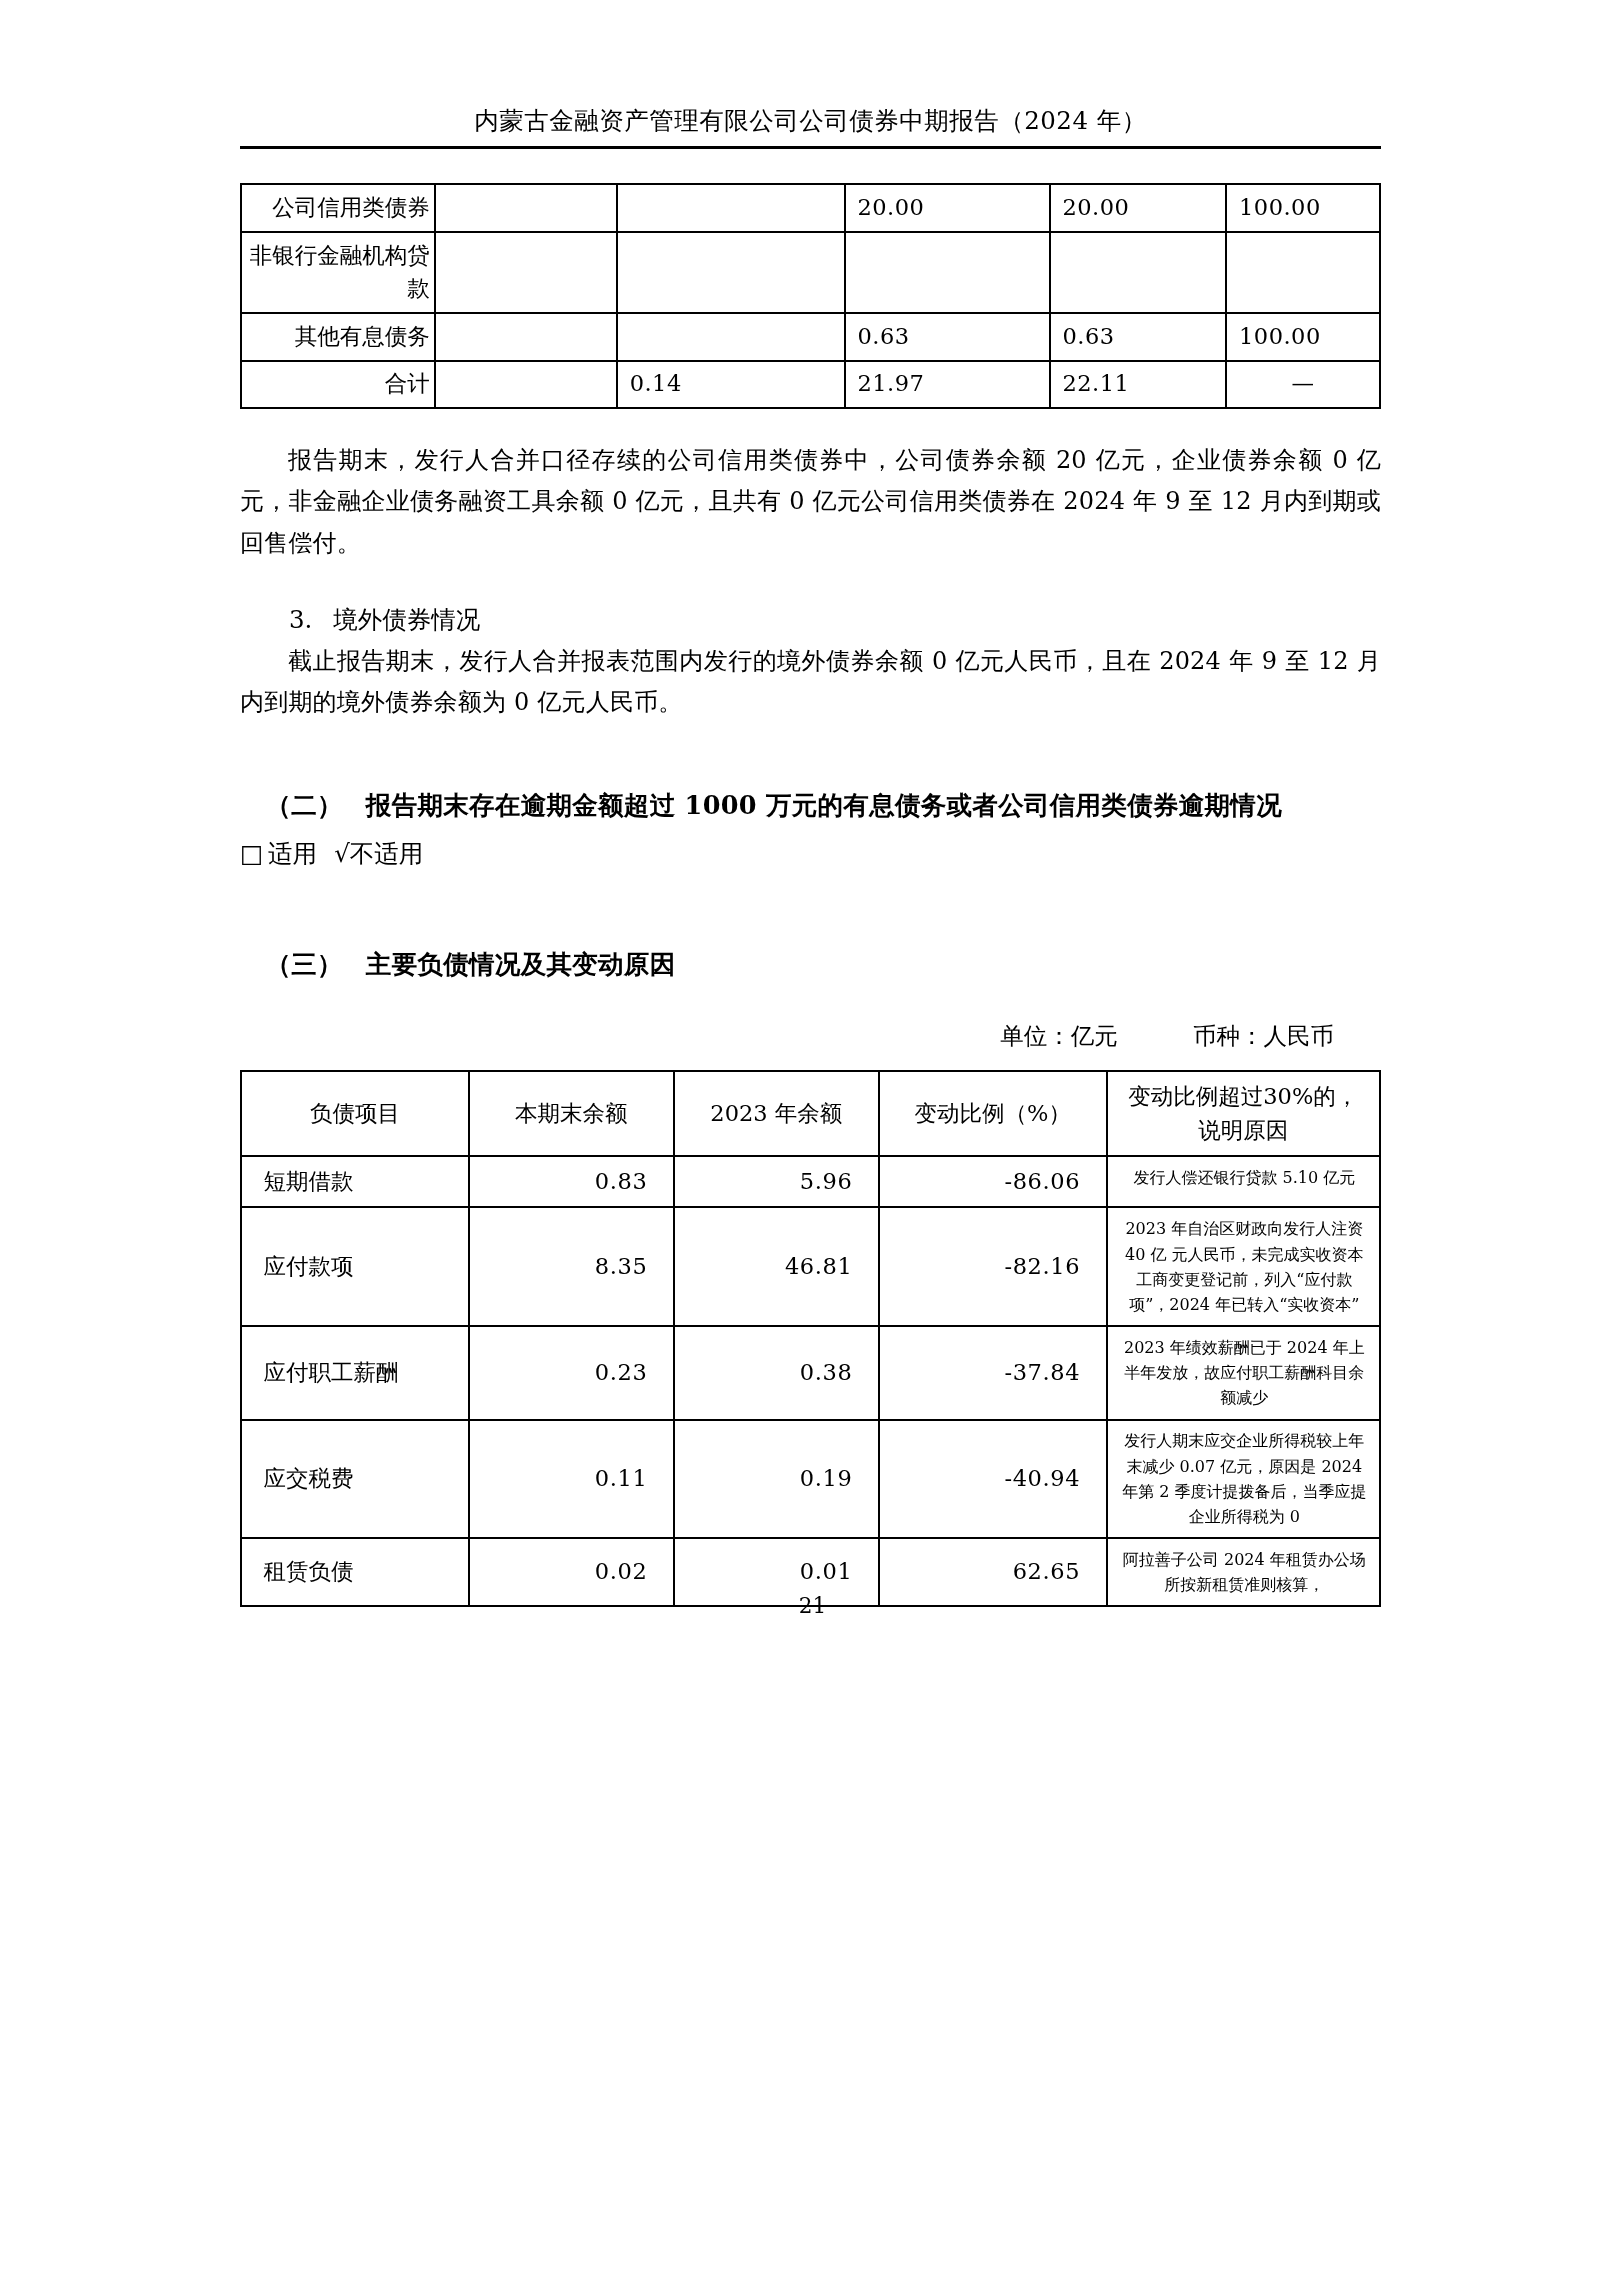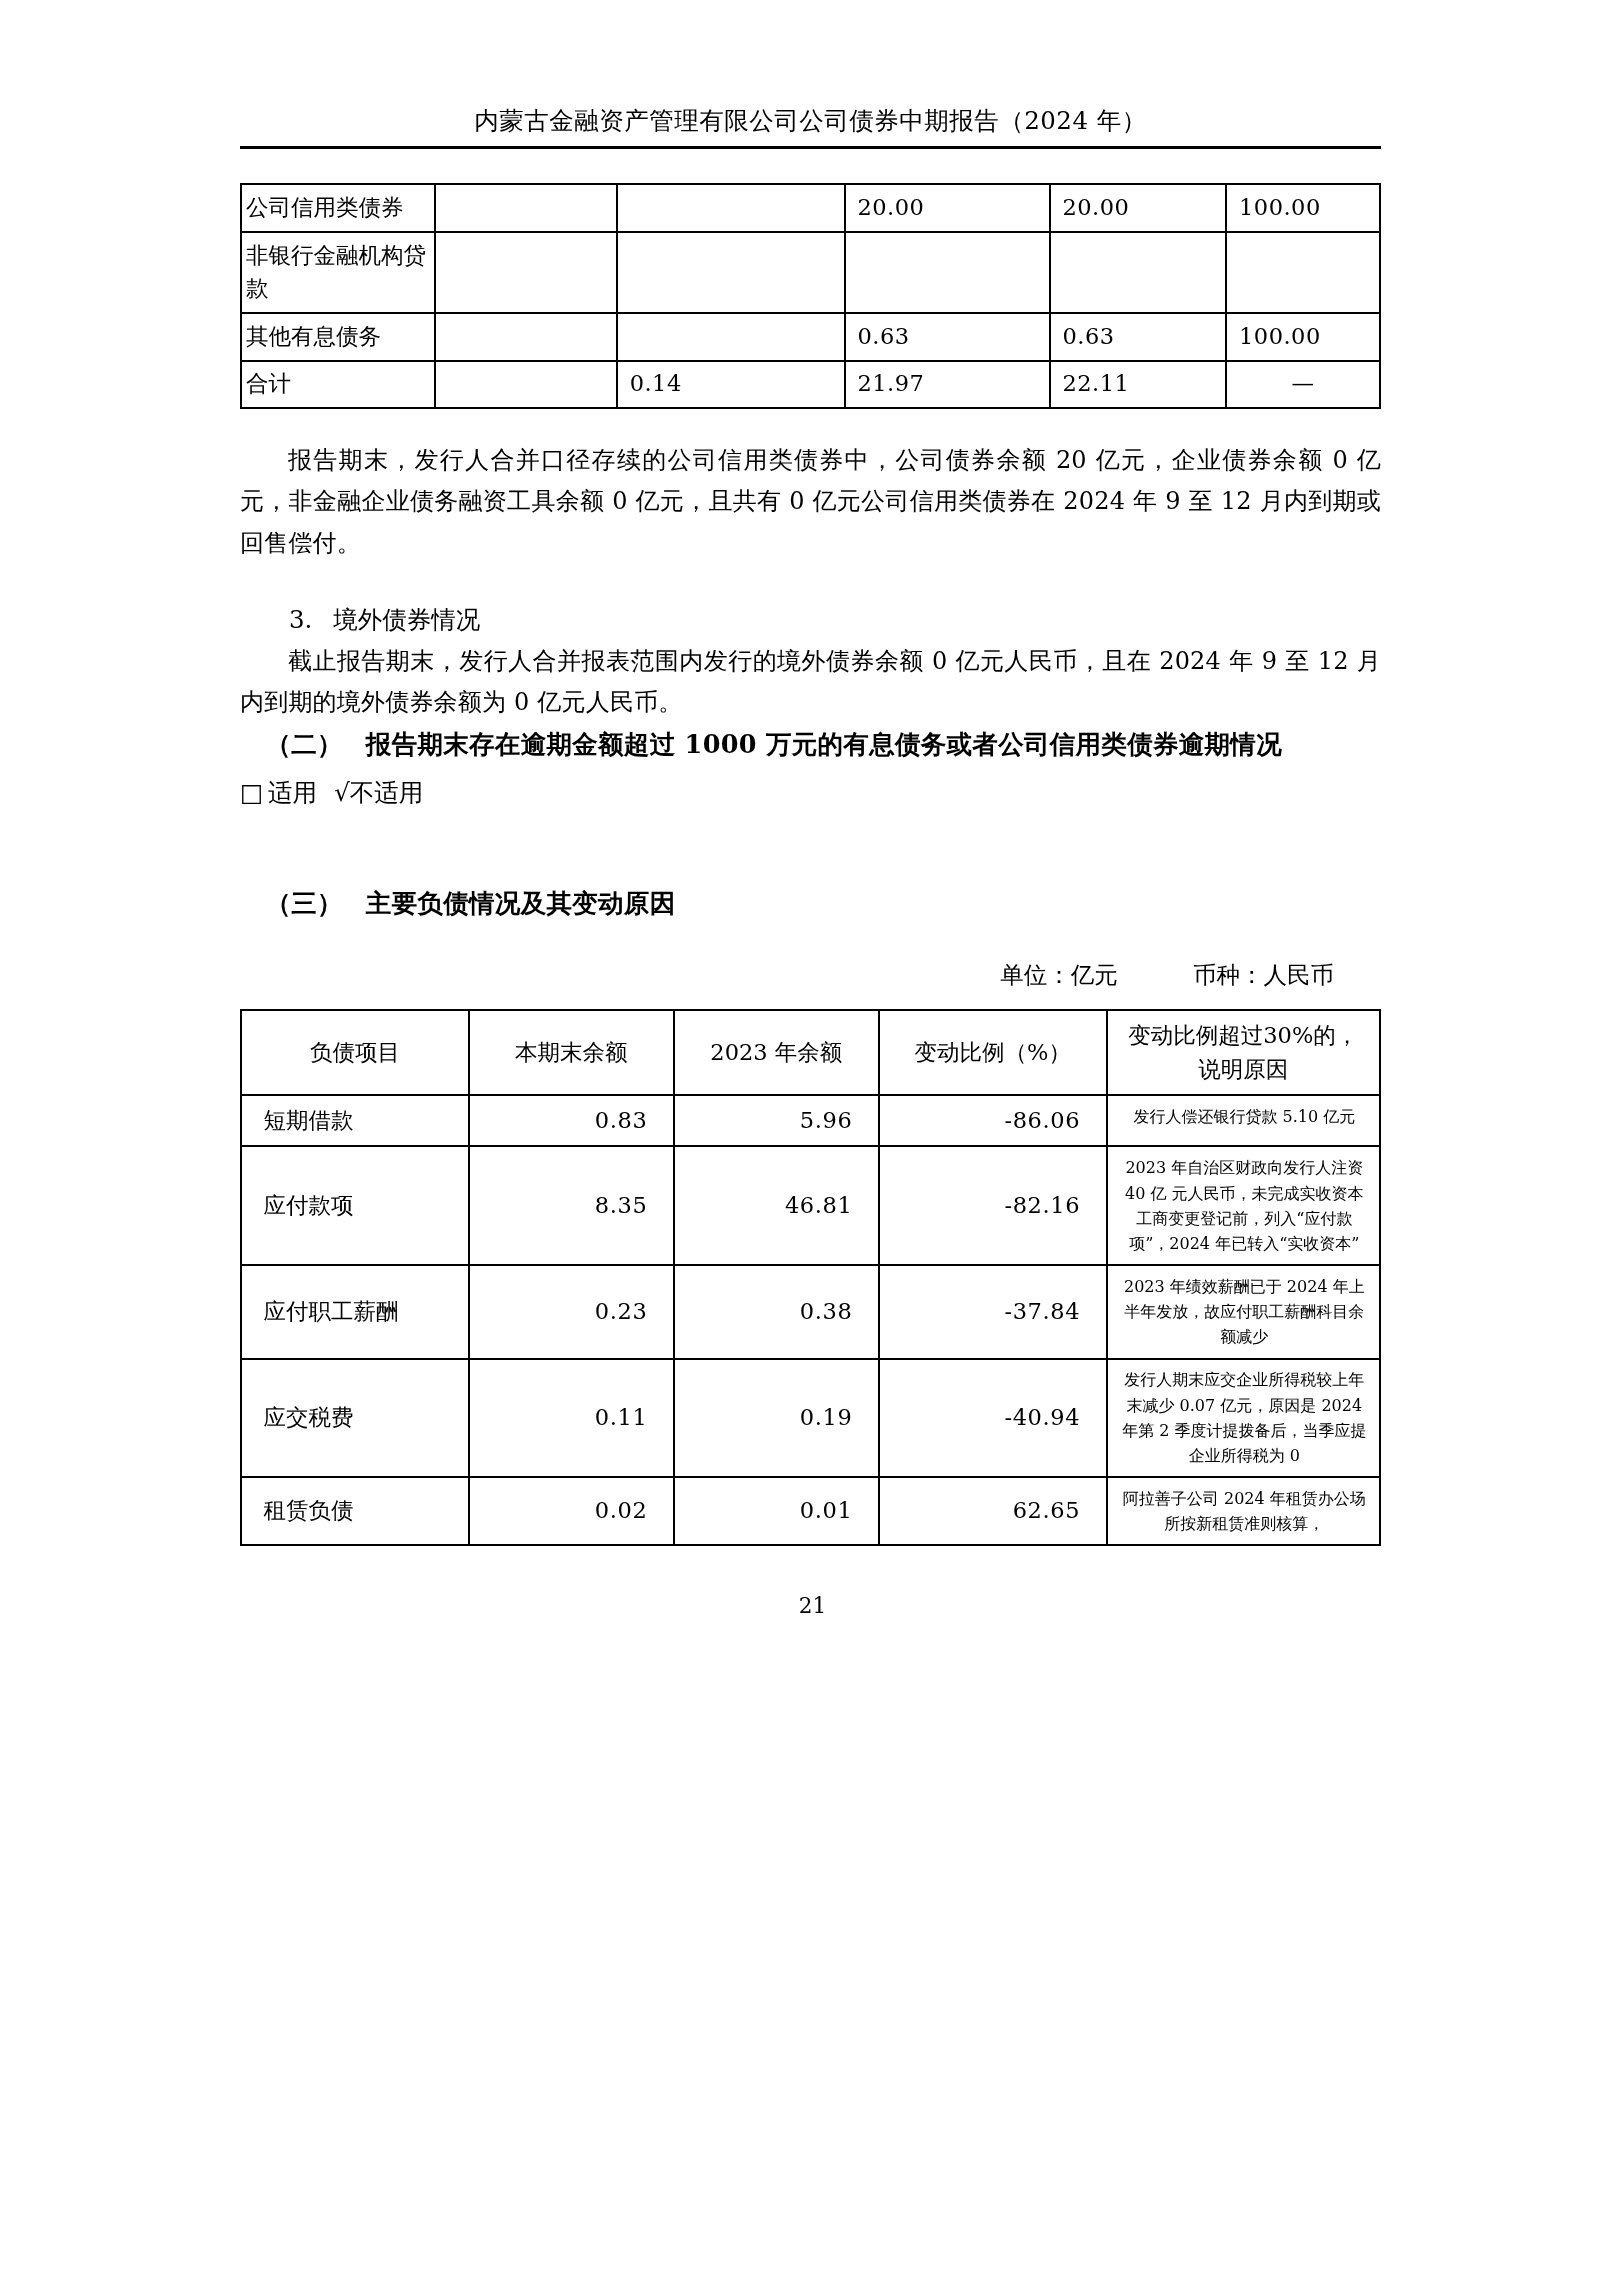--- a/index.html
+++ b/index.html
@@ -61,21 +61,21 @@
     vertical-align: middle;
     box-sizing: border-box;
   }
   .c-center { text-align: center; }
   .c-right  { }
 
   
   #debt-table { margin-top: 34px; }
   #debt-table td { height: 39px; }
   #debt-table td.label-cell {
-    text-align: left;
+    text-align: right;
     padding-left: 3.9px;
     padding-right: 3.9px;
   }
   #debt-table .num { font-size: 22.5px; letter-spacing: 0.5px; }
 
   
   p.body-text {
     font-size: 24px;
     line-height: 1.72;
     margin: 0;
@@ -101,21 +101,21 @@
   h3.section-heading {
     font-size: 25.5px;
     font-weight: bold;
     margin: 0;
     line-height: 1.6;
     text-indent: 1em;
     letter-spacing: 0.3px;
   }
   h3.section-heading .sec-num { margin-right: 0.9em; }
 
-  .heading-2-wrap { }
+  .heading-2-wrap { margin-top: 61px; }
   .applicability {
     font-size: 24.5px;
     line-height: 1.7;
     margin: 7.8px 0 0 0;
   }
   .applicability .box { margin-right: 0.2em; }
   .applicability .sep { display: inline-block; width: 0.7em; }
 
   .heading-3-wrap { margin-top: 69px; }
 

